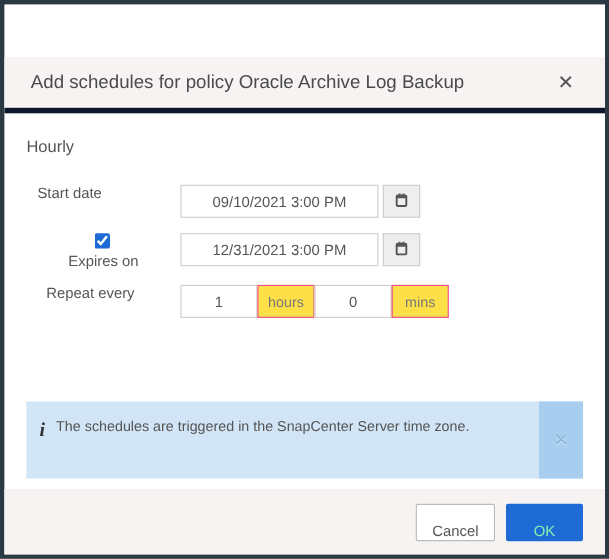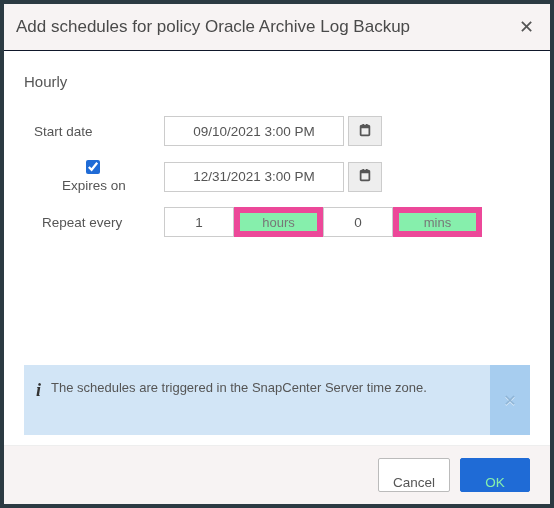--- a/index.html
+++ b/index.html
@@ -14,25 +14,26 @@
   .dialog {
     background: #fff;
     width: 100%;
     height: 100%;
     display: flex;
     flex-direction: column;
     position: relative;
   }
   .header {
     background: #f7f3f3;
-    border-bottom: 1px solid #0f172a;
-    padding: 12px 12px;
+    border-bottom: 5px solid #0f172a;
+    padding: 12px 24px;
     display: flex;
     align-items: center;
     justify-content: space-between;
+    margin-top: 48px;
   }
   .header-title {
     font-size: 17px;
     color: #4a4a4a;
     font-weight: 400;
   }
   .close-x {
     font-size: 18px;
     color: #555;
     cursor: pointer;
@@ -44,21 +45,21 @@
     flex: 1;
     color: #555;
   }
   .section-title {
     font-size: 15px;
     color: #555;
     margin-bottom: 26px;
   }
   .form-row {
     display: flex;
-    align-items: center;
+    align-items: flex-start;
     margin-bottom: 14px;
     font-size: 13.5px;
     margin-top: 10px;
   }
   .label-col {
     width: 140px;
     display: flex;
     align-items: center;
     gap: 6px;
     color: #555;
@@ -102,24 +103,24 @@
     width: 70px;
     height: 30px;
     border: 1px solid #ccc;
     text-align: center;
     font-size: 13.5px;
     color: #555;
     background: #fff;
     font-family: inherit;
   }
   .unit {
-    width: 89px;
-    height: 30px;
-    border: 6px solid #ec4899;
-    background: #86efac;
+    width: 52px;
+    height: 30px;
+    border: 1px solid #ec4899;
+    background: #fde047;
     color: #777;
     font-size: 13px;
     display: flex;
     align-items: center;
     justify-content: center;
   }
   .info-banner {
     margin: 0 20px 10px 20px;
     background: #d2e5f6;
     display: flex;

